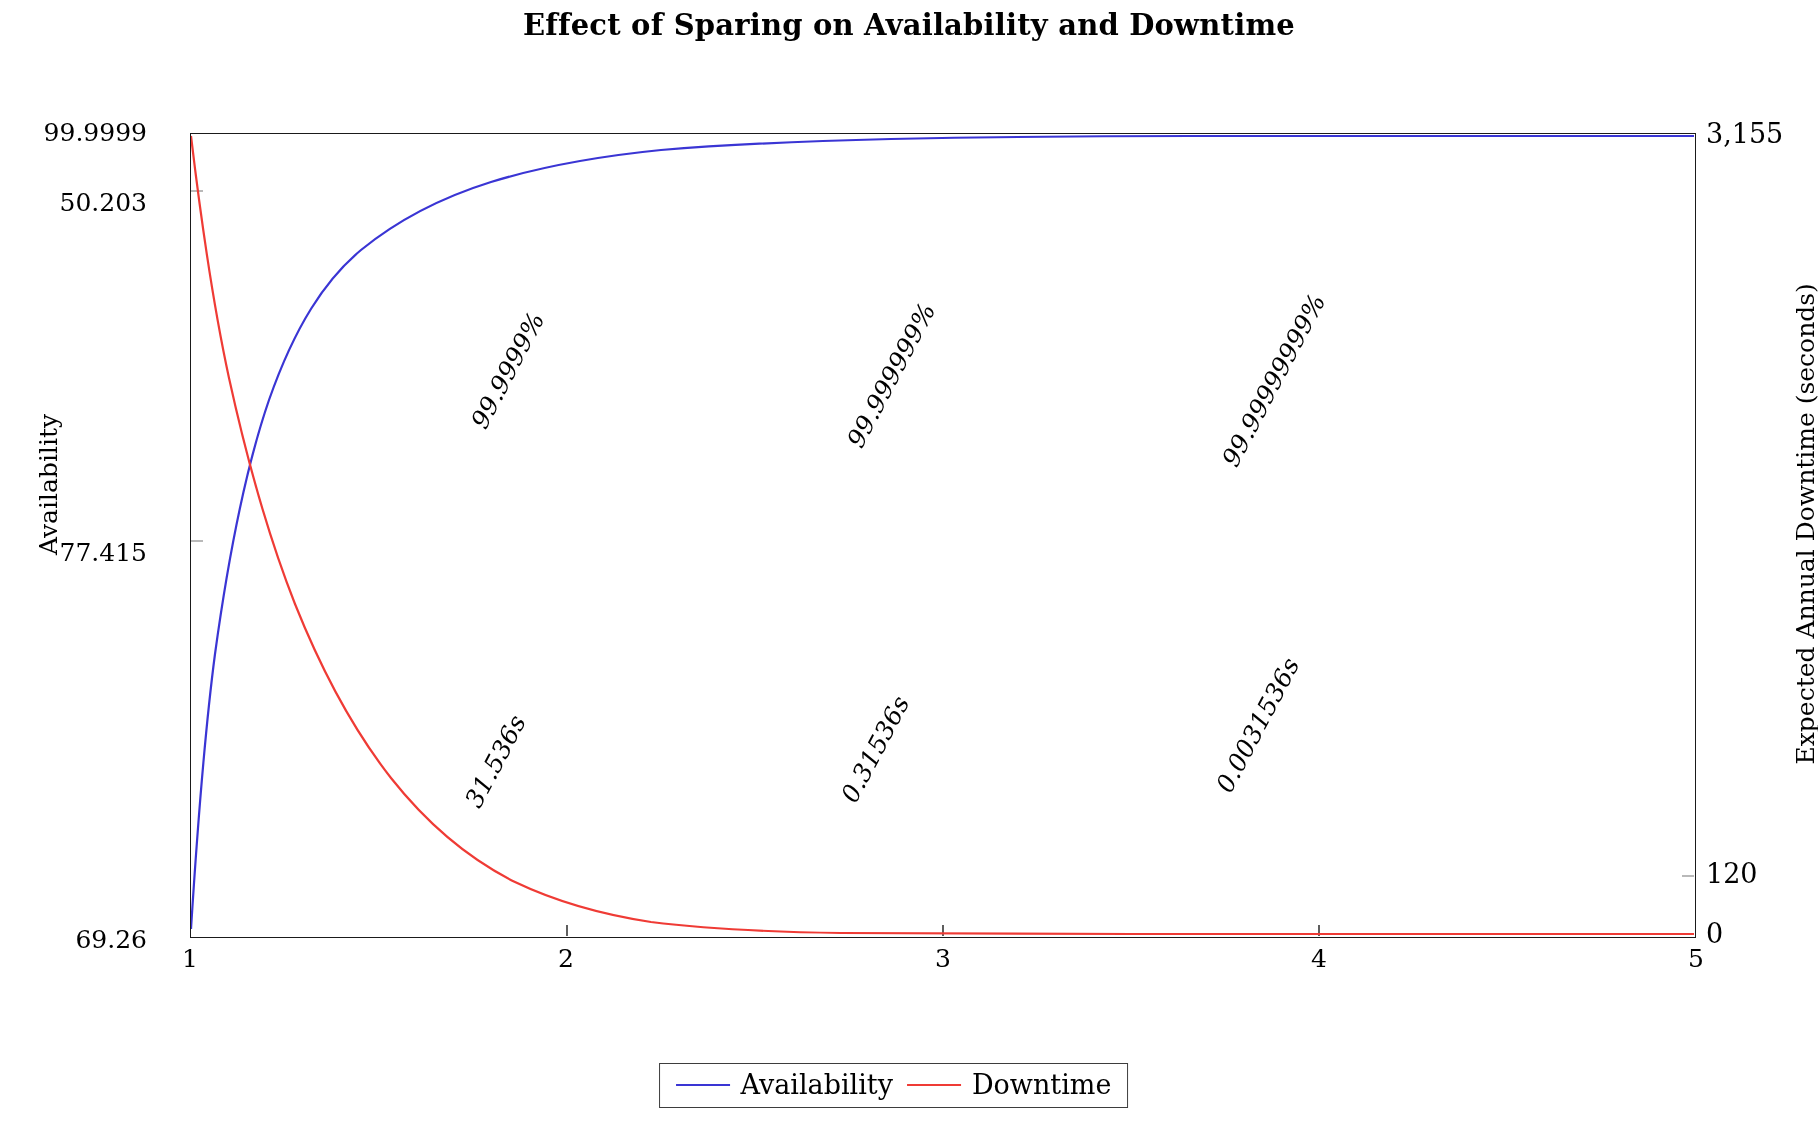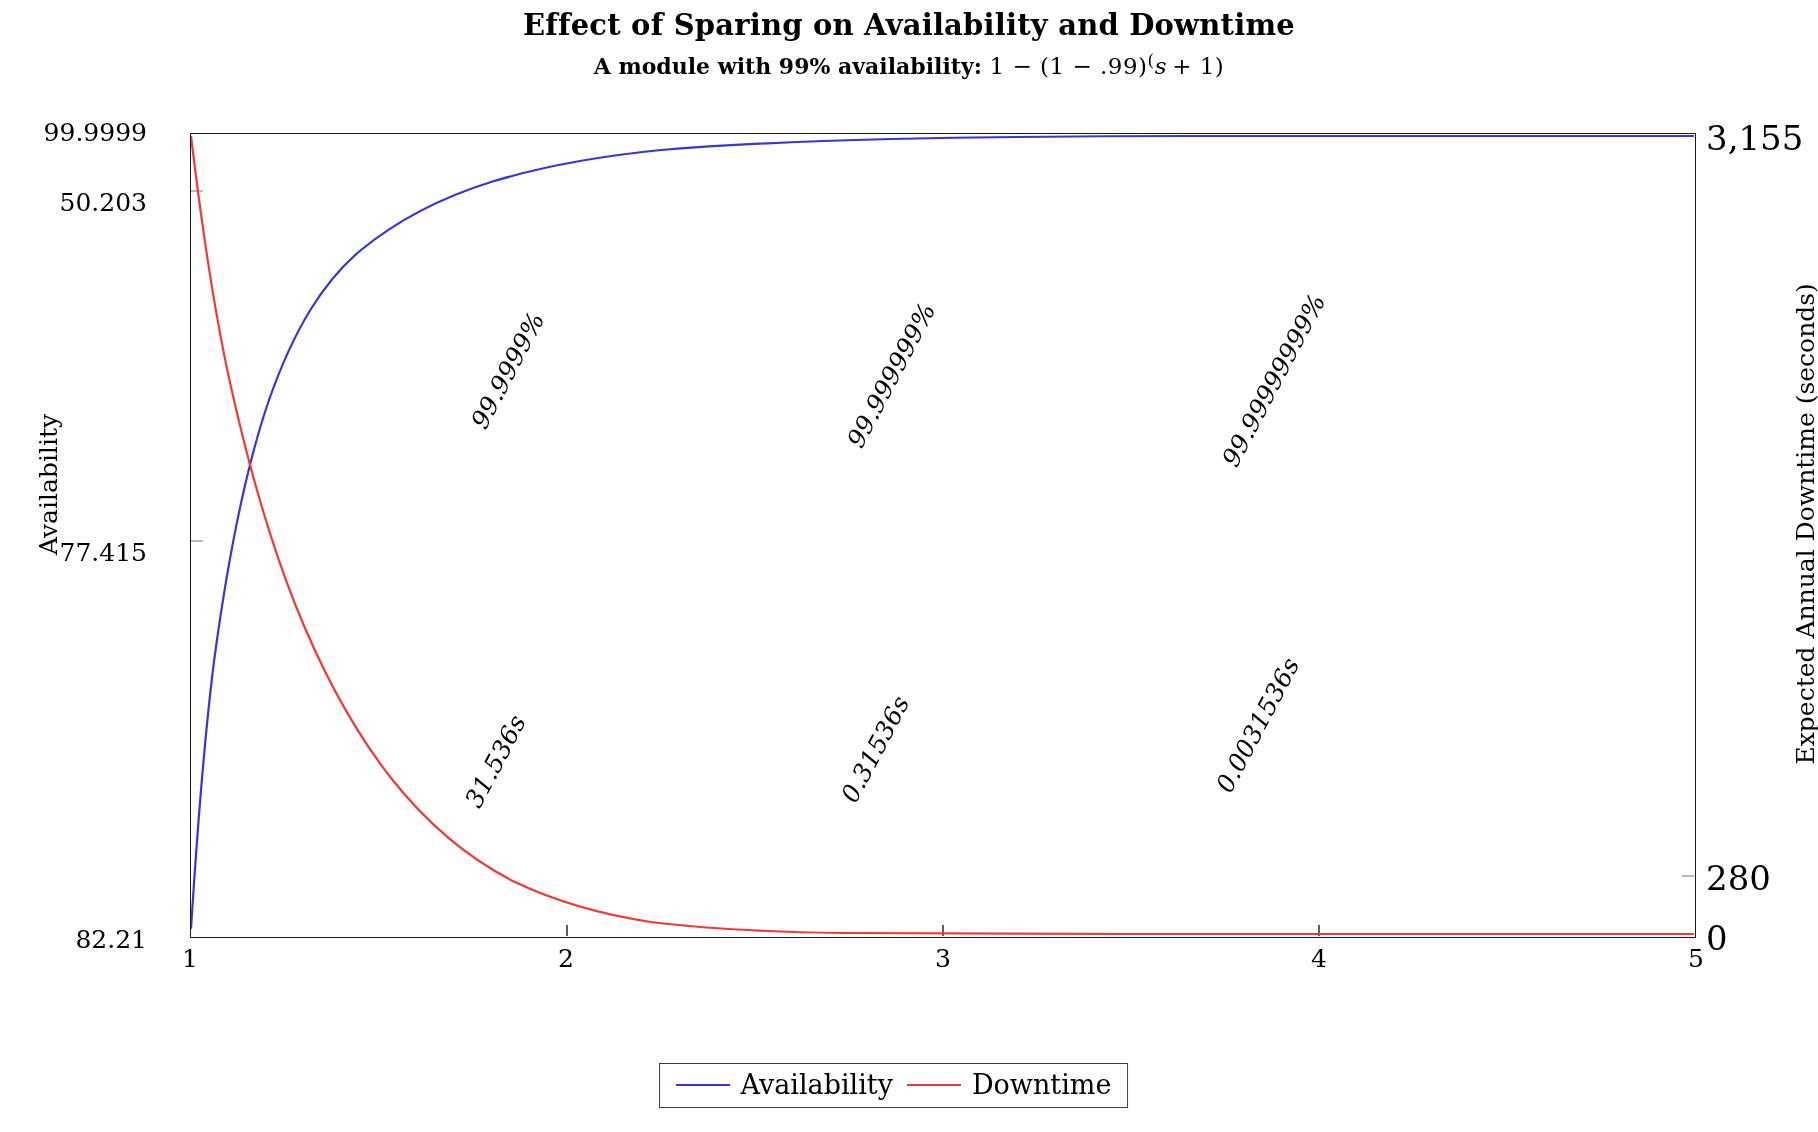--- a/index.html
+++ b/index.html
@@ -71,21 +71,21 @@
     position: absolute;
     right: 1640px;
     text-align: left;
     font-size: 25px;
     white-space: nowrap;
   }
   .ytick-right {
     position: absolute;
     left: 1706px;
     text-align: left;
-    font-size: 34px;
+    font-size: 27px;
     white-space: nowrap;
   }
   .xtick {
     position: absolute;
     top: 944px;
     font-size: 25px;
     text-align: center;
     width: 60px;
   }
 
@@ -161,34 +161,28 @@
     line-height: 1;
   }
 </style>
 </head>
 <body>
 
 <div id="figure">
 
   <div class="title">Effect of Sparing on Availability and Downtime</div>
 
-  <div class="subtitle">
-    <span>A module with 99% availability:</span>
-    <span class="formula">
-      <span>1 − (1 − .99)</span><span class="sup">(</span><span class="ital">s</span> <span>+ 1)</span>
-    </span>
-  </div>
 
   <div class="ytick-left" style="top:118px">99.9999</div>
   <div class="ytick-left" style="top:188px">50.203</div>
   <div class="ytick-left" style="top:538px">77.415</div>
-  <div class="ytick-left" style="top:925px">82.21</div>
+  <div class="ytick-left" style="top:925px">69.26</div>
 
   <div class="ytick-right" style="top:118px">3,155</div>
-  <div class="ytick-right" style="top:858px">280</div>
+  <div class="ytick-right" style="top:858px">120</div>
   <div class="ytick-right" style="top:918px">0</div>
 
   <div class="xtick" style="left:160px">1</div>
   <div class="xtick" style="left:536px">2</div>
   <div class="xtick" style="left:913px">3</div>
   <div class="xtick" style="left:1289px">4</div>
   <div class="xtick" style="left:1666px">5</div>
 
   <div class="ylabel-left">Availability</div>
   <div class="ylabel-right">Expected Annual Downtime (seconds)</div>

